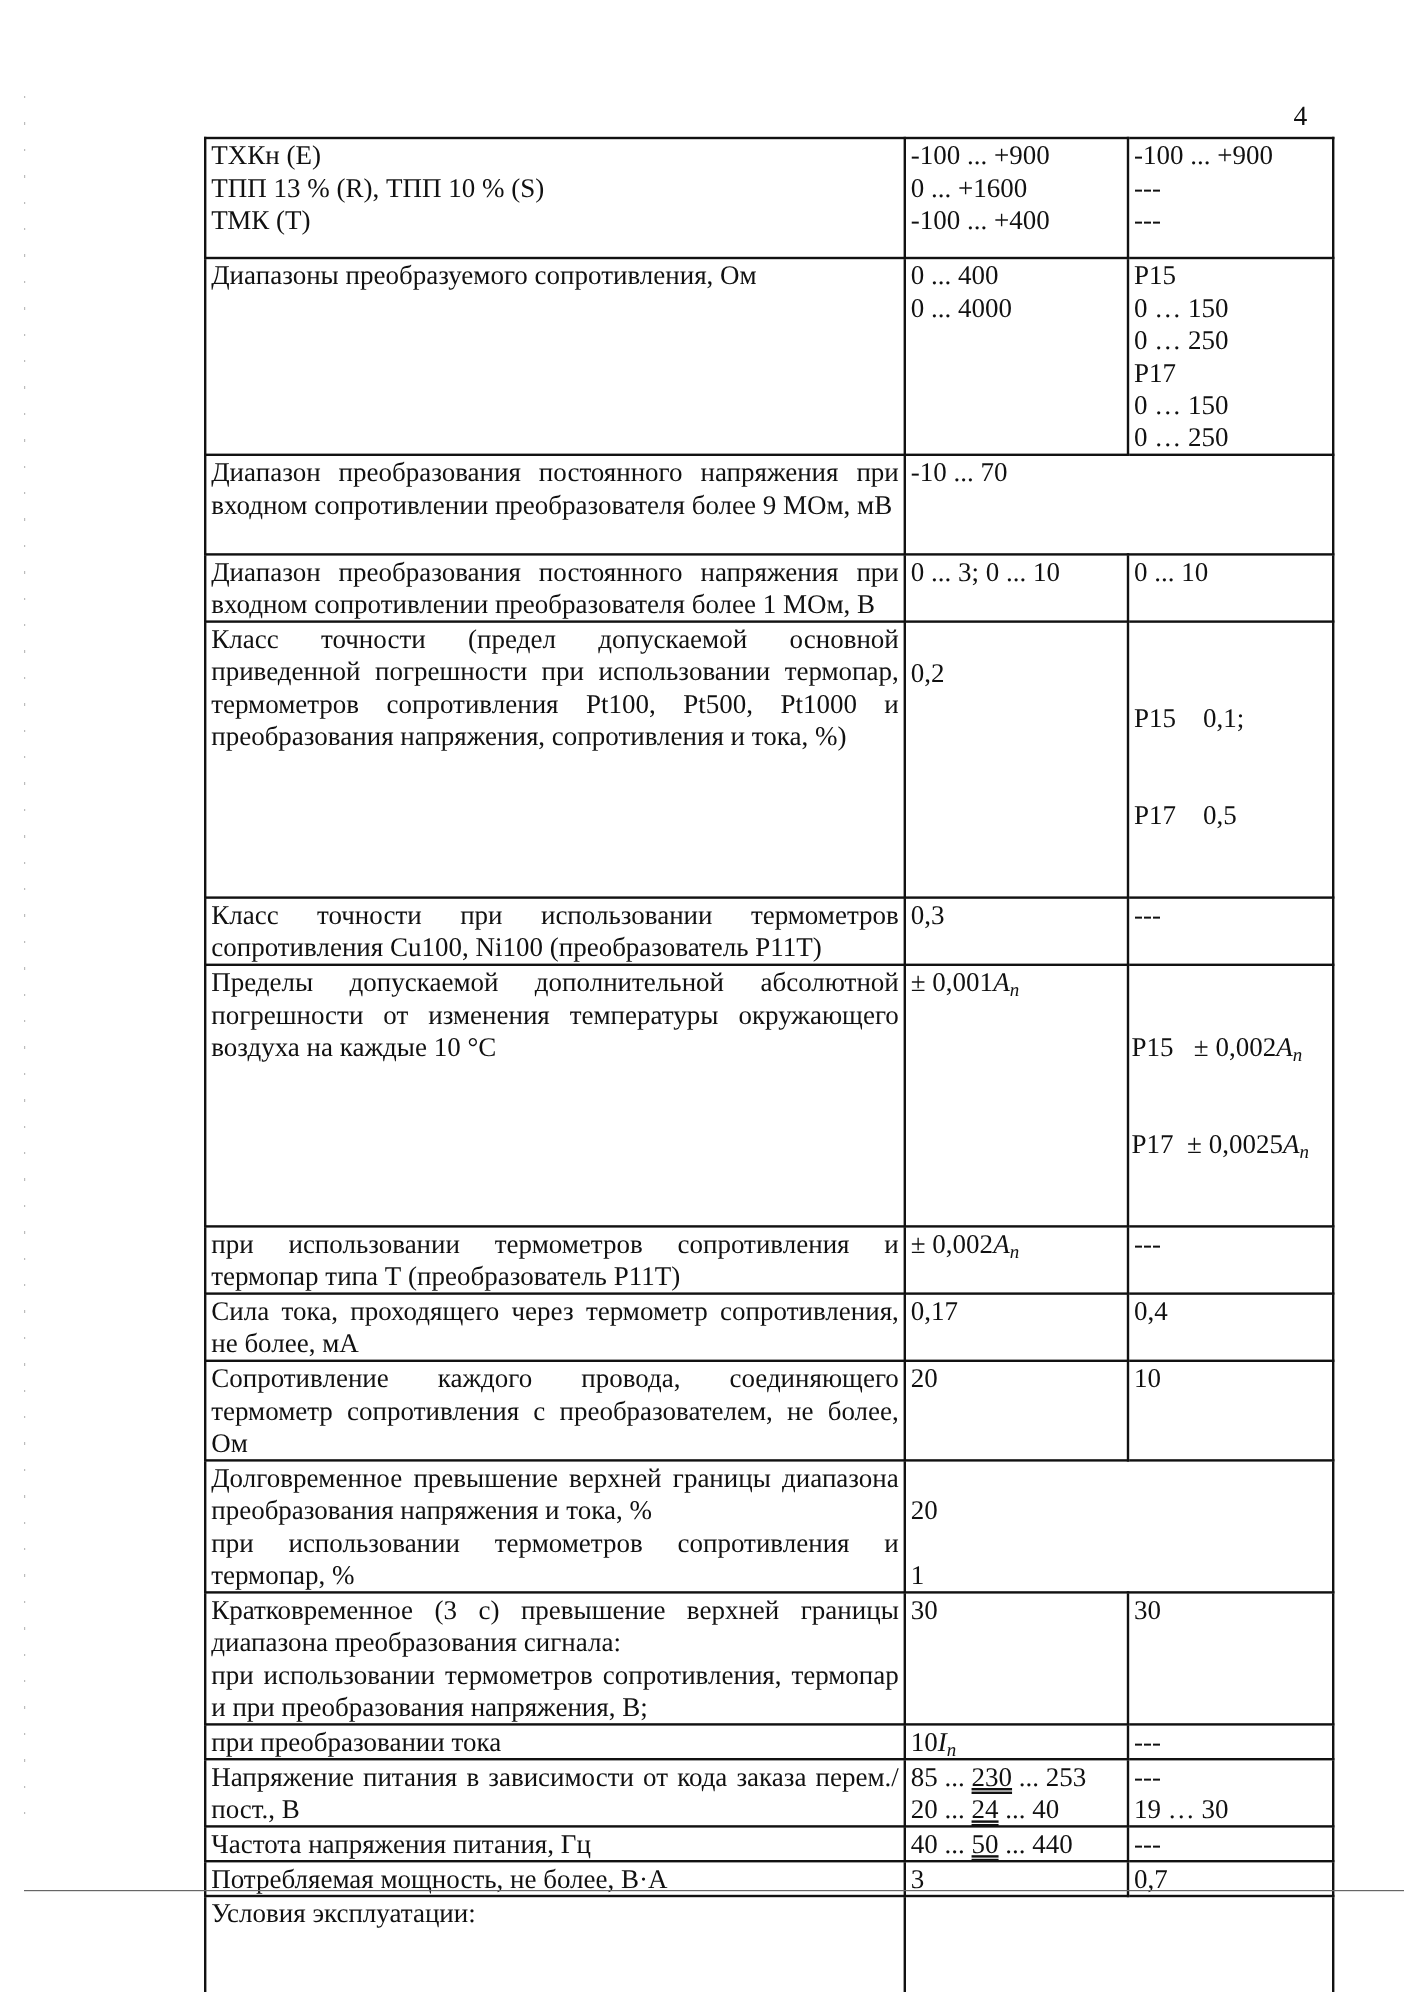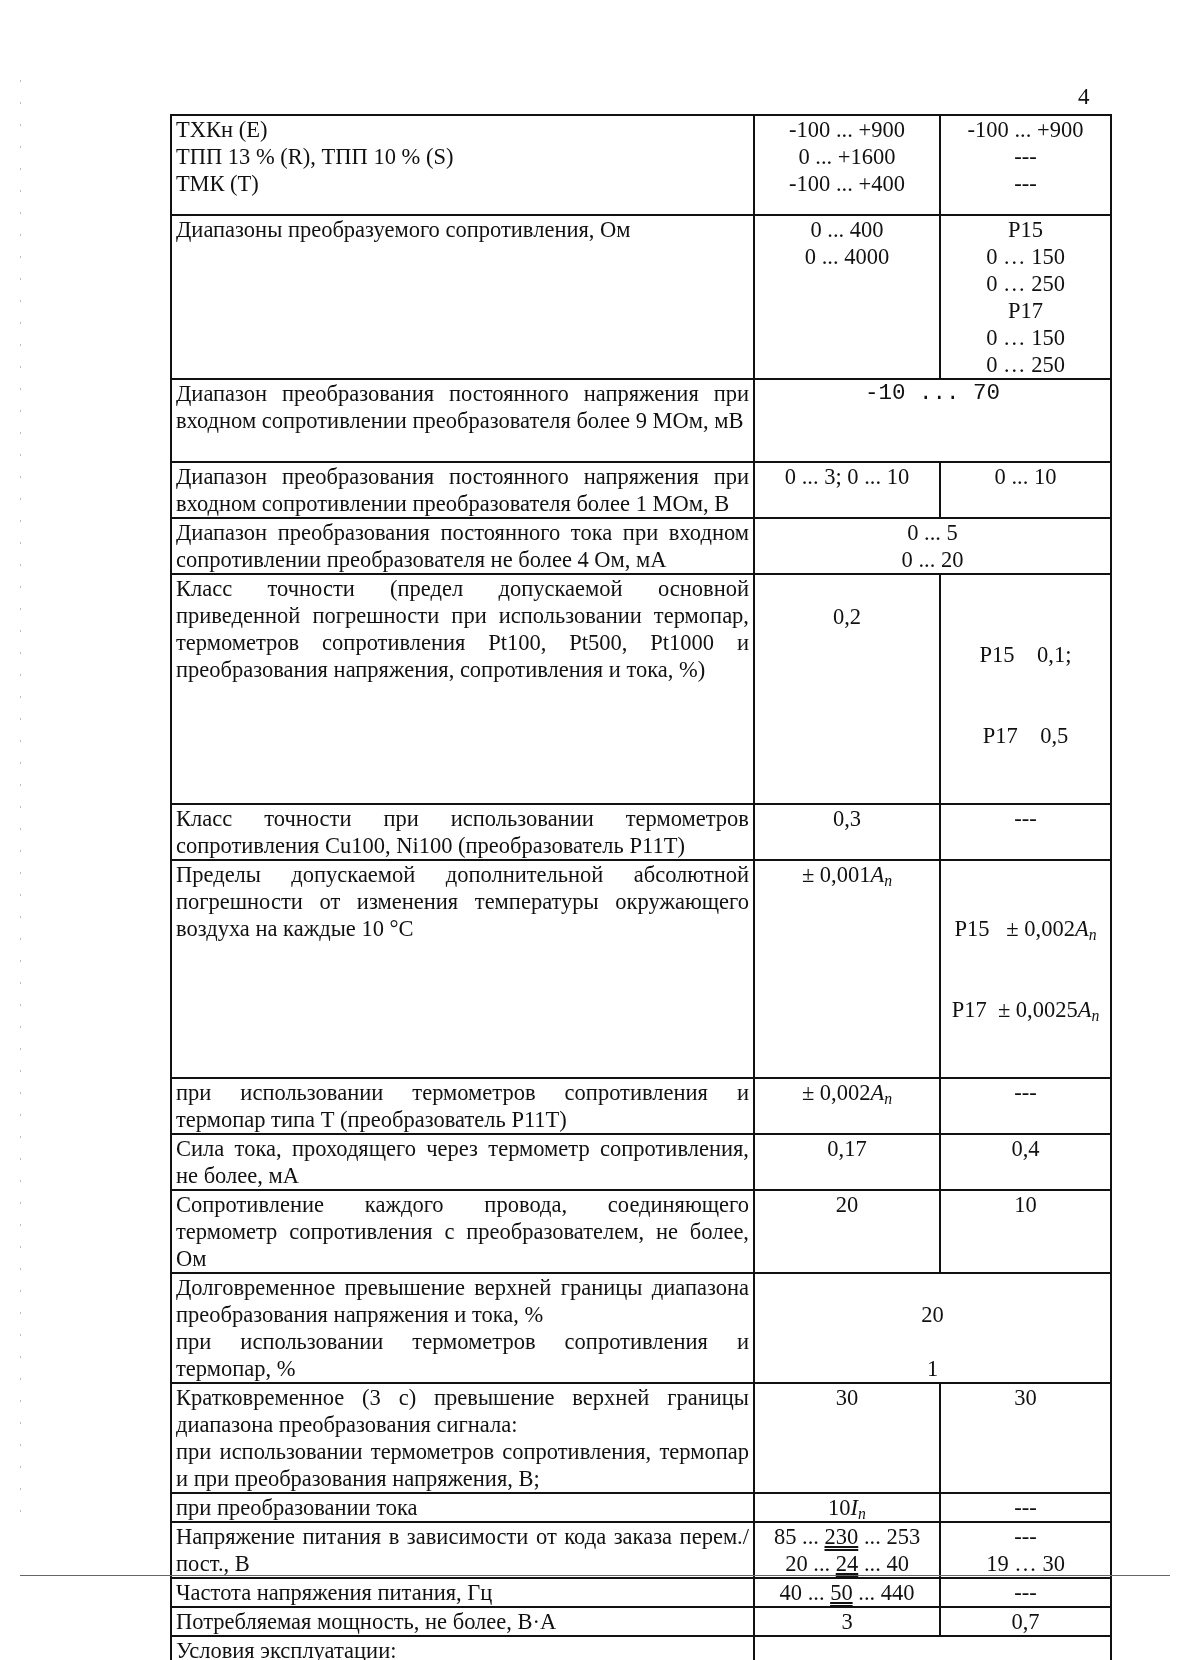--- a/index.html
+++ b/index.html
@@ -4,23 +4,23 @@
 <style>
   html, body { margin: 0; padding: 0; background: #ffffff; }
   body { width: 1187px; height: 1660px; position: relative; overflow: hidden;
          font-family: "Liberation Serif", "DejaVu Serif", serif; color: #111; }
   .page-num { position: absolute; left: 1078px; top: 84px; font-size: 23px; }
   table.spec { position: absolute; left: 170px; top: 114px; width: 940px;
                border-collapse: collapse; table-layout: fixed; font-size: 22.5px; line-height: 27px; }
   table.spec td { border: 2px solid #111; padding: 0 4px; vertical-align: top; }
   col.c1 { width: 583px; } col.c2 { width: 186px; } col.c3 { width: 171px; }
   td.lbl { text-align: justify; padding-left: 5px; padding-right: 4px; }
-  td.val { text-align: center; white-space: nowrap; }
+  td.val { text-align: left; white-space: nowrap; }
   td.bot { vertical-align: bottom; border-radius: 11px; }
-  td.mid { vertical-align: middle; font-family: Liberation Mono, monospace; }
+  td.mid { vertical-align: middle; }
   td.nobot { border-bottom: none; }
   td.notop { border-top: none; }
   .line { display: block; }
   .ital { font-style: italic; }
   sub { font-size: 70%; vertical-align: -4px; line-height: 0; }
   u { text-decoration: underline; text-decoration-style: double; }
   .scanline { position: absolute; top: 1575px; height: 1px; background: #666; }
   .scan-dots { position: absolute; left: 20px; width: 1px; background: repeating-linear-gradient(#bbb 0 2px, transparent 2px 22px); }
 </style>
 </head>
@@ -76,27 +76,20 @@
       <td class="lbl">Диапазон преобразования постоянного напряжения при входном сопротивлении преобразователя более 9 МОм, мВ</td>
       <td class="val mid" colspan="2">-10 ... 70</td>
     </tr>
 
     <tr style="height:54px">
       <td class="lbl">Диапазон преобразования постоянного напряжения при входном сопротивлении преобразователя более 1 МОм, В</td>
       <td class="val bot">0 ... 3; 0 ... 10</td>
       <td class="val bot">0 ... 10</td>
     </tr>
 
-    <tr style="height:55px">
-      <td class="lbl">Диапазон преобразования постоянного тока при входном сопротивлении преобразователя не более 4 Ом, мА</td>
-      <td class="val" colspan="2">
-        <span class="line">0 ... 5</span>
-        <span class="line">0 ... 20</span>
-      </td>
-    </tr>
 
     <tr style="height:110px">
       <td class="lbl">Класс точности (предел допускаемой основной приведенной погрешности при использовании термопар, термометров сопротивления Pt100, Pt500, Pt1000 и преобразования напряжения, сопротивления и тока, %)</td>
       <td class="val" style="padding-top:16px">
           <span class="line" style="margin-top:12px">0,2</span>
         </td>
       <td class="val" style="white-space:pre">
         <span class="line" style="margin-top:12px">P15    0,1;</span>
         <span class="line">P17    0,5</span>
       </td>

